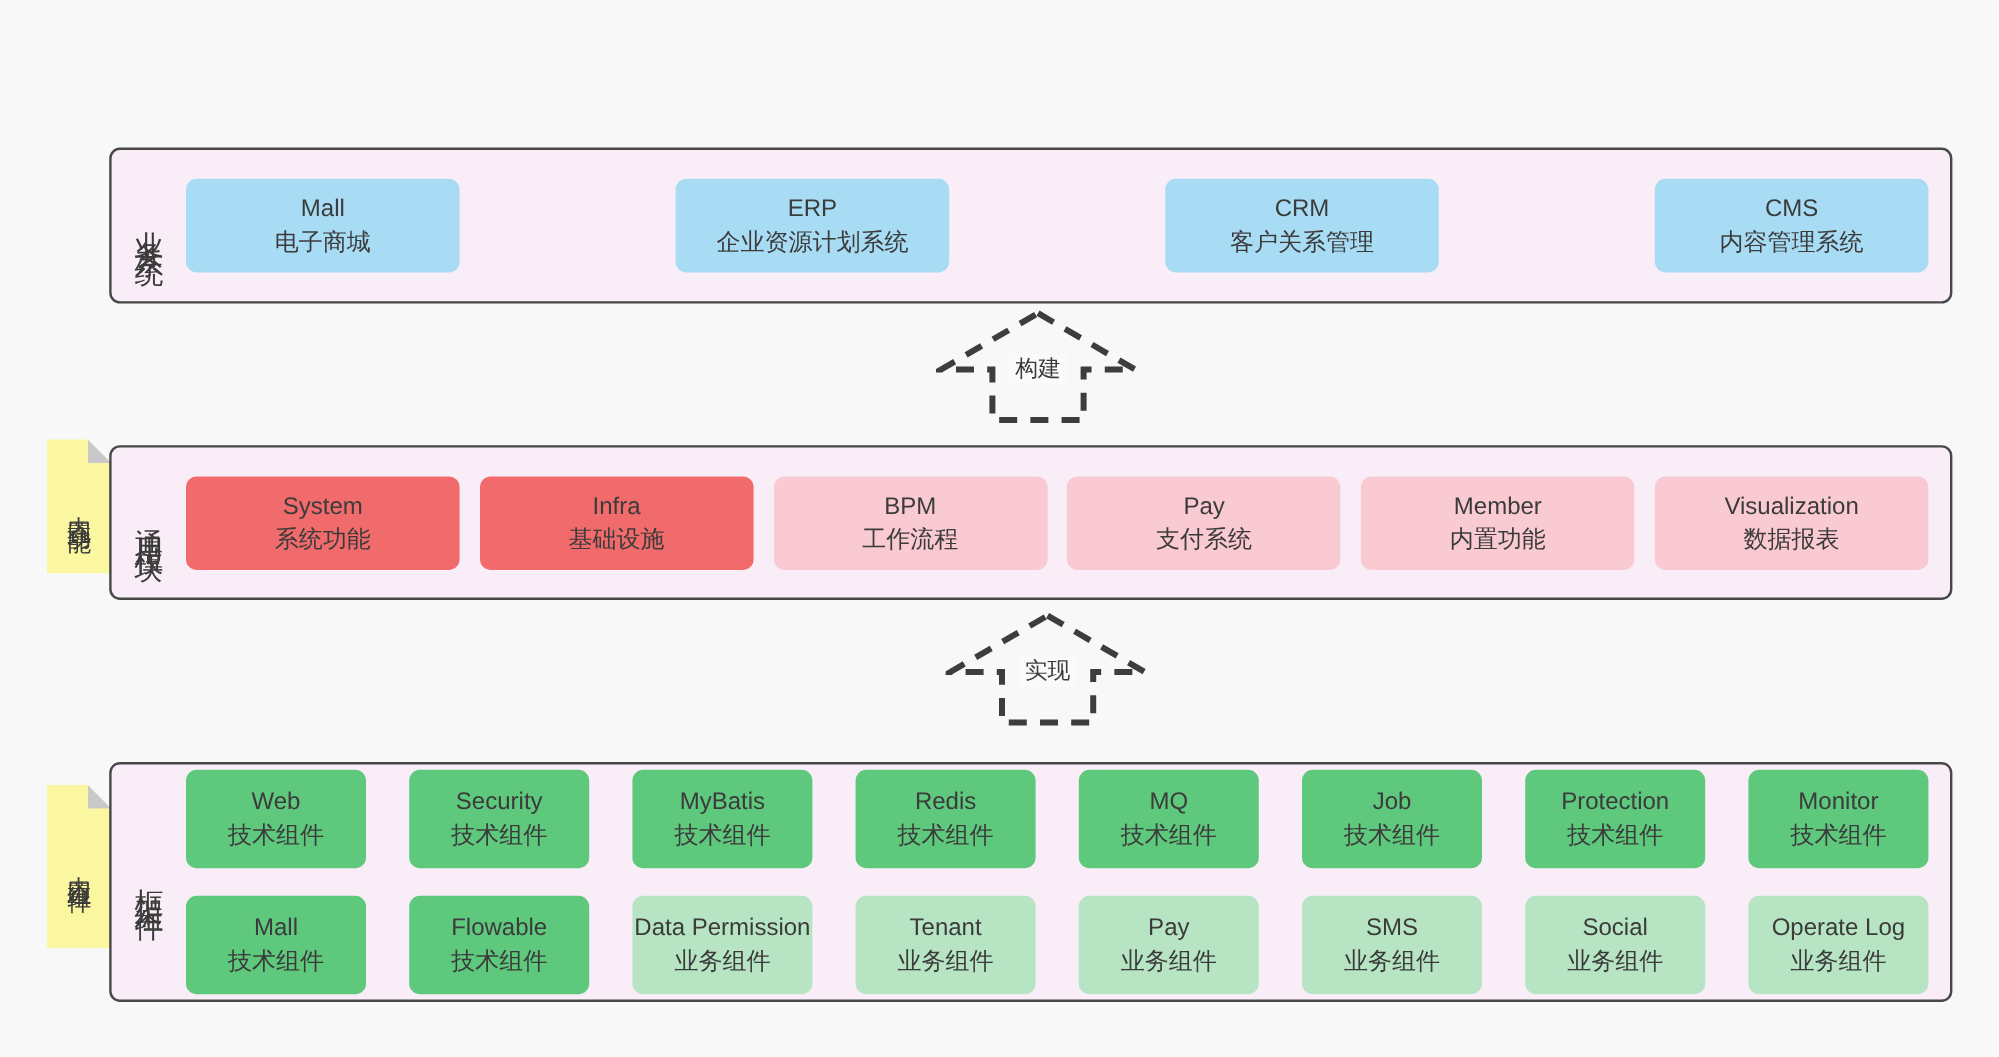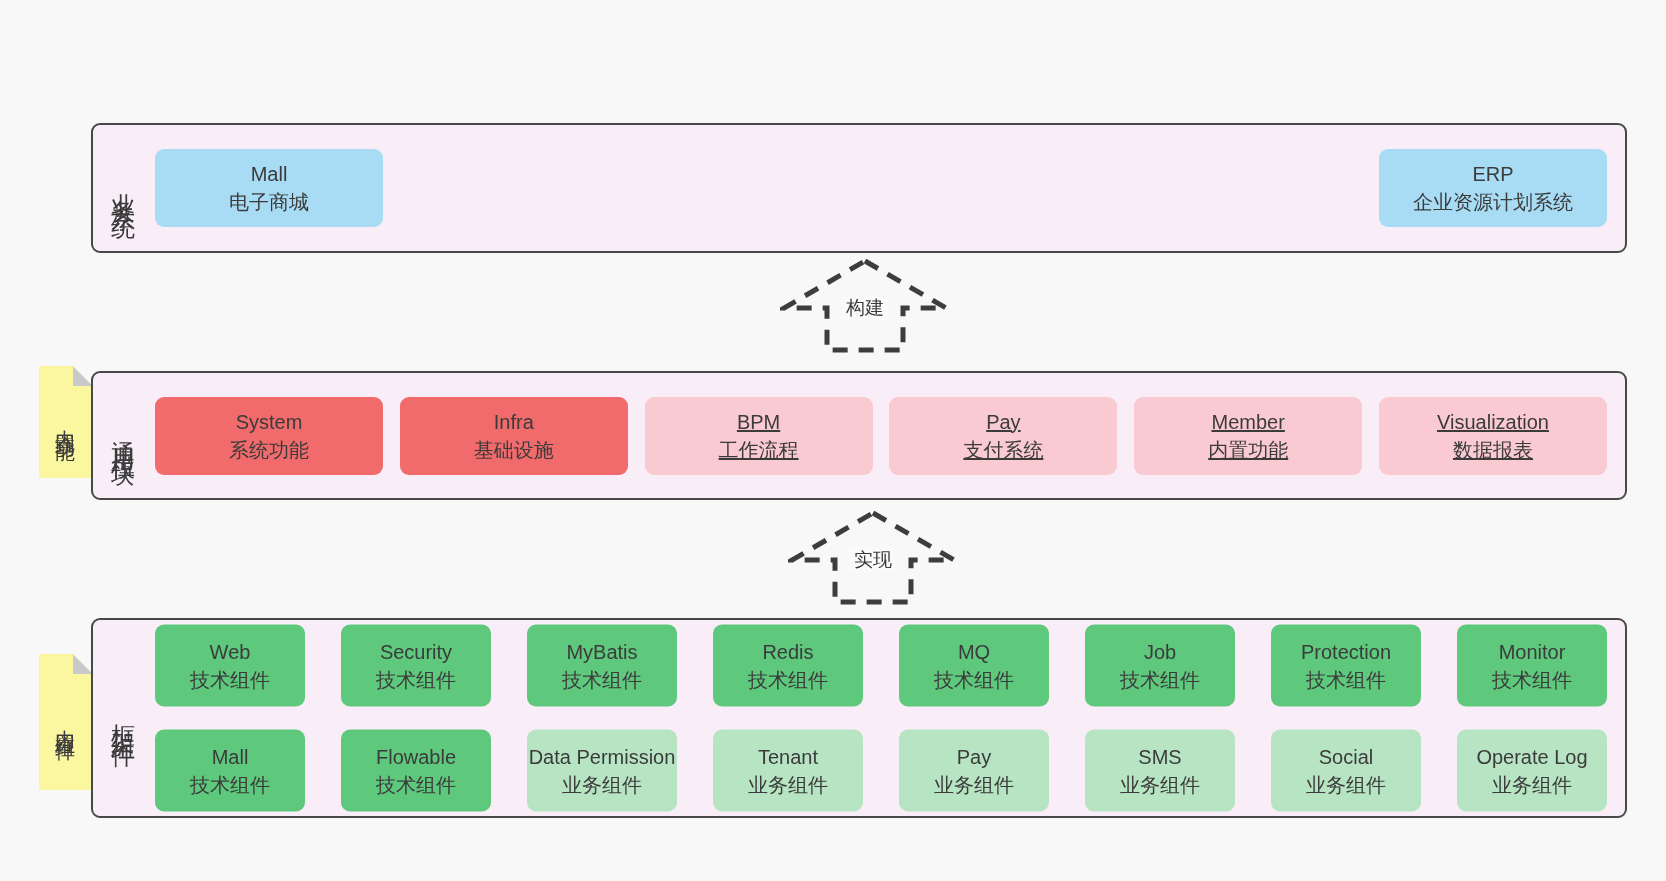--- a/index.html
+++ b/index.html
@@ -13,21 +13,21 @@
   
   .layer {
     position:absolute; left:91px; width:1536px; box-sizing:border-box;
     background: var(--layer-bg, #f9eef7);
     border: 2px solid var(--border, #484848);
     border-radius: 9px;
     z-index: 1;
   }
   .layer-1 { top:123px; height:130px; }
   .layer-2 { top:371px; height:129px; }
-  .layer-3 { top:618px; height:200px; }
+  .layer-3 { top:635px; height:200px; }
 
   .layer-label {
     position:absolute; left:14px; top:50%; transform:translateY(-50%);
     writing-mode: vertical-rl; text-orientation: upright;
     font-size:24px; letter-spacing:7px; color: var(--text, #3b3b3b);
     white-space:nowrap;
   }
 
   
   .boxes {
@@ -44,21 +44,21 @@
     box-sizing:border-box; border-radius:9px;
     display:flex; flex-direction:column; align-items:center; justify-content:center;
     text-align:center; font-size:20px; line-height:28px;
     color: var(--text, #3b3b3b);
   }
   .cols6 .box { width:228px; height:78px; }
   .row8 .box { width:150px; height:82px; }
 
   .box.blue       { background: var(--blue, #a8dcf5); }
   .box.red        { background: var(--red, #f16b6c); }
-  .box.pink       { background: var(--pink, #facad2); text-decoration: underline; }
+  .box.pink       { background: var(--pink, #facad2); }
   .box.green      { background: var(--green, #5ec87d); }
   .box.lightgreen { background: var(--lightgreen, #b7e5c3); }
 
   
   .sticky {
     position:absolute; left:39px; width:54px; z-index:0;
     background: var(--yellow, #fbf7a1);
     clip-path: polygon(0 0, calc(100% - 20px) 0, 100% 20px, 100% 100%, 0 100%);
     display:flex; align-items:center; justify-content:center;
   }
@@ -98,20 +98,28 @@
     <div class="layer-label">业务系统</div>
     <div class="boxes cols6">
       <div class="box blue">
         <div>Mall</div>
         <div>电子商城</div>
       </div>
       <div class="box blue">
         <div>ERP</div>
         <div>企业资源计划系统</div>
       </div>
+      <div class="box blue">
+        <div>CRM</div>
+        <div>客户关系管理</div>
+      </div>
+      <div class="box blue">
+        <div>CMS</div>
+        <div>内容管理系统</div>
+      </div>
     </div>
   </section>
 
   <div class="arrow arrow-1">
     <svg viewBox="0 0 170 97">
       <path class="arrow-path" d="M85 4 L166 51 L123 51 L123 93 L47 93 L47 51 L4 51 Z"></path>
     </svg>
     <div class="arrow-label">构建</div>
   </div>
 

